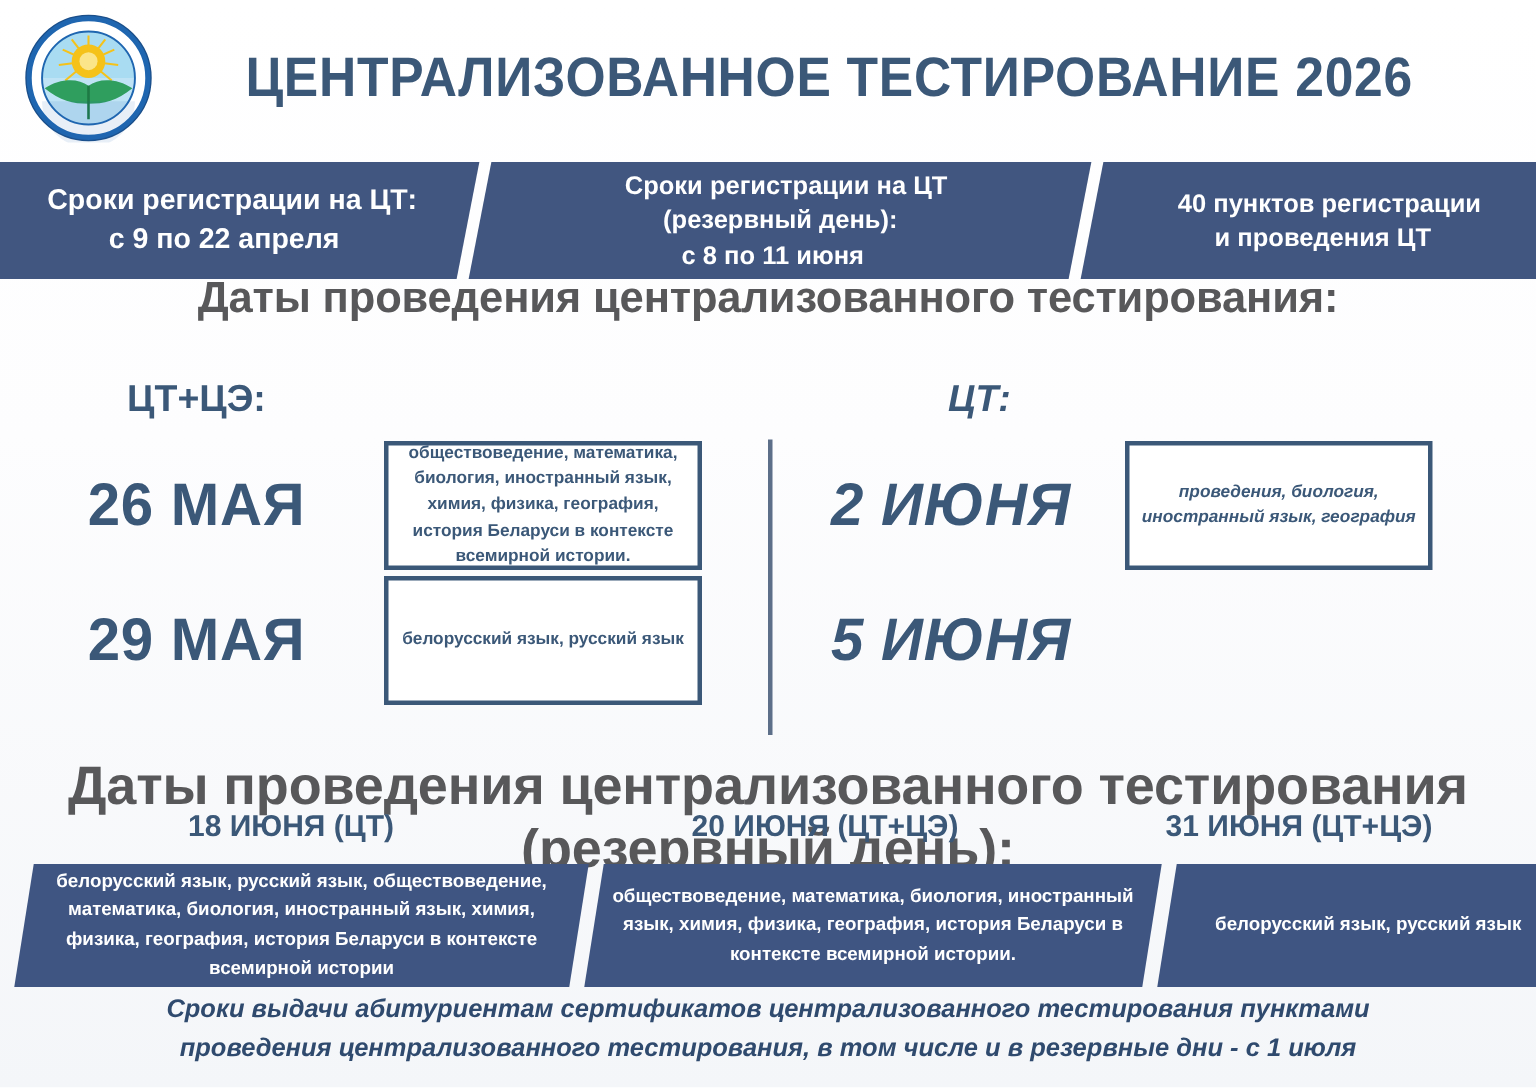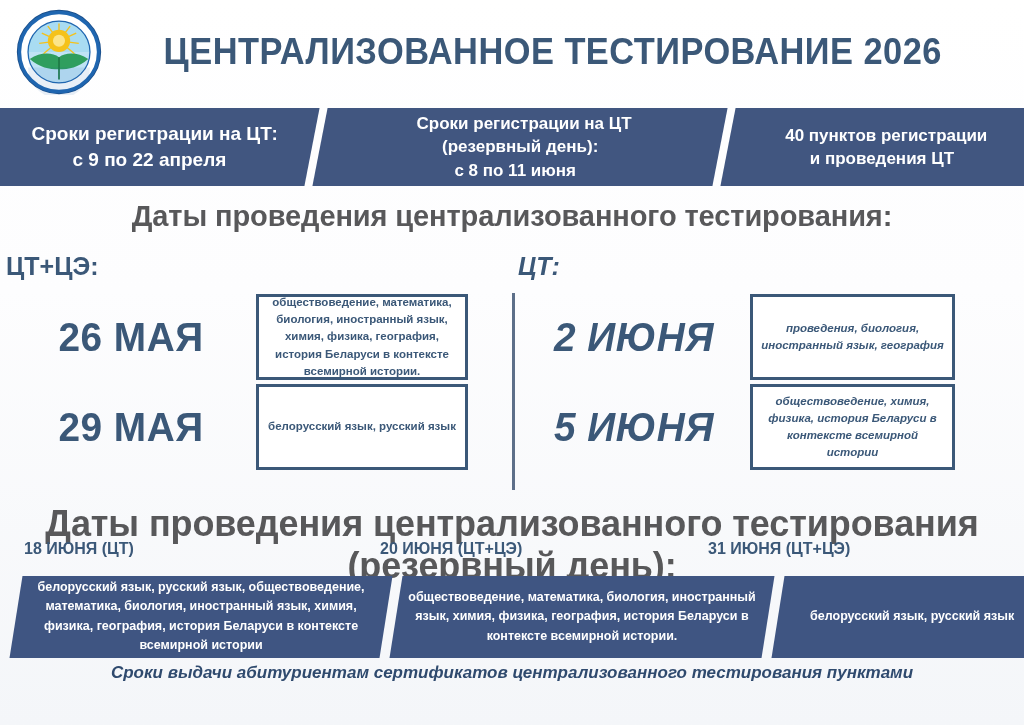--- a/index.html
+++ b/index.html
@@ -92,39 +92,39 @@
   
   .section-heading {
     position: absolute;
     left: 0; width: 1024px;
     text-align: center;
     color: #58585a;
     font-weight: bold;
     font-size: 29px;
     letter-spacing: -0.1px;
   }
-  #heading-main { top: 200px; }
+  #heading-main { top: 183px; }
   #heading-reserve { top: 503px; font-size: 36px; }
 
   
   .main-area {
     position: absolute;
     left: 0; top: 248px;
     width: 1024px; height: 248px;
   }
   .col {
     position: absolute;
     top: 0;
     width: 500px;
     height: 248px;
   }
   .col-left  { left: 6px; }
   .col-right { left: 518px; font-style: italic; }
   .col-label {
-    text-align: left;
+    text-align: center;
     font-size: 25px;
     font-weight: bold;
     color: #3b5878;
     height: 44px;
     line-height: 36px;
   }
   .col-left .col-label  { padding-right: 250px; }
   .col-right .col-label { padding-right: 230px; }
 
   .vdivider {
@@ -171,22 +171,22 @@
 
   
   .reserve {
     position: absolute;
     left: 0; top: 540px;
     width: 1024px; height: 120px;
   }
   .r-head {
     position: absolute;
     top: 0; height: 34px;
-    text-align: left;
-    font-size: 16px;
+    text-align: center;
+    font-size: 20px;
     font-weight: bold;
     color: #3b5878;
     font-family: "Liberation Sans Narrow", "Liberation Sans", sans-serif;
     white-space: nowrap;
   }
   .r-head1 { left: 24px;  width: 340px; }
   .r-head2 { left: 380px; width: 340px; }
   .r-head3 { left: 708px; width: 316px; }
 
   .r-card {
@@ -296,21 +296,20 @@
     </div>
 
     <div class="col col-right">
       <div class="col-label">ЦТ:</div>
       <div class="row">
         <div class="date-big">2 ИЮНЯ</div>
         <div class="subject-box">проведения, биология, иностранный язык, география</div>
       </div>
       <div class="row">
         <div class="date-big">5 ИЮНЯ</div>
-        <div class="subject-box">обществоведение, химия, физика, история Беларуси в контексте всемирной истории</div>
       </div>
     </div>
   </div>
 
   <div class="vdivider"></div>
 
   <div class="section-heading" id="heading-reserve">Даты проведения централизованного тестирования (резервный день):</div>
 
   <div class="reserve">
     <div class="r-head r-head1">18 ИЮНЯ (ЦТ)</div>
@@ -323,15 +322,16 @@
     <div class="r-card r-card2">
       <span class="txt">обществоведение, математика, биология, иностранный язык, химия, физика, география, история Беларуси в контексте всемирной истории.</span>
     </div>
     <div class="r-card r-card3">
       <span class="txt">белорусский язык, русский язык</span>
     </div>
   </div>
 
   <div class="footer">
     <div>Сроки выдачи абитуриентам сертификатов централизованного тестирования пунктами</div>
+    <div>проведения централизованного тестирования, в том числе и в резервные дни - с 1 июля</div>
   </div>
 
 </div>
 
 </body></html>

